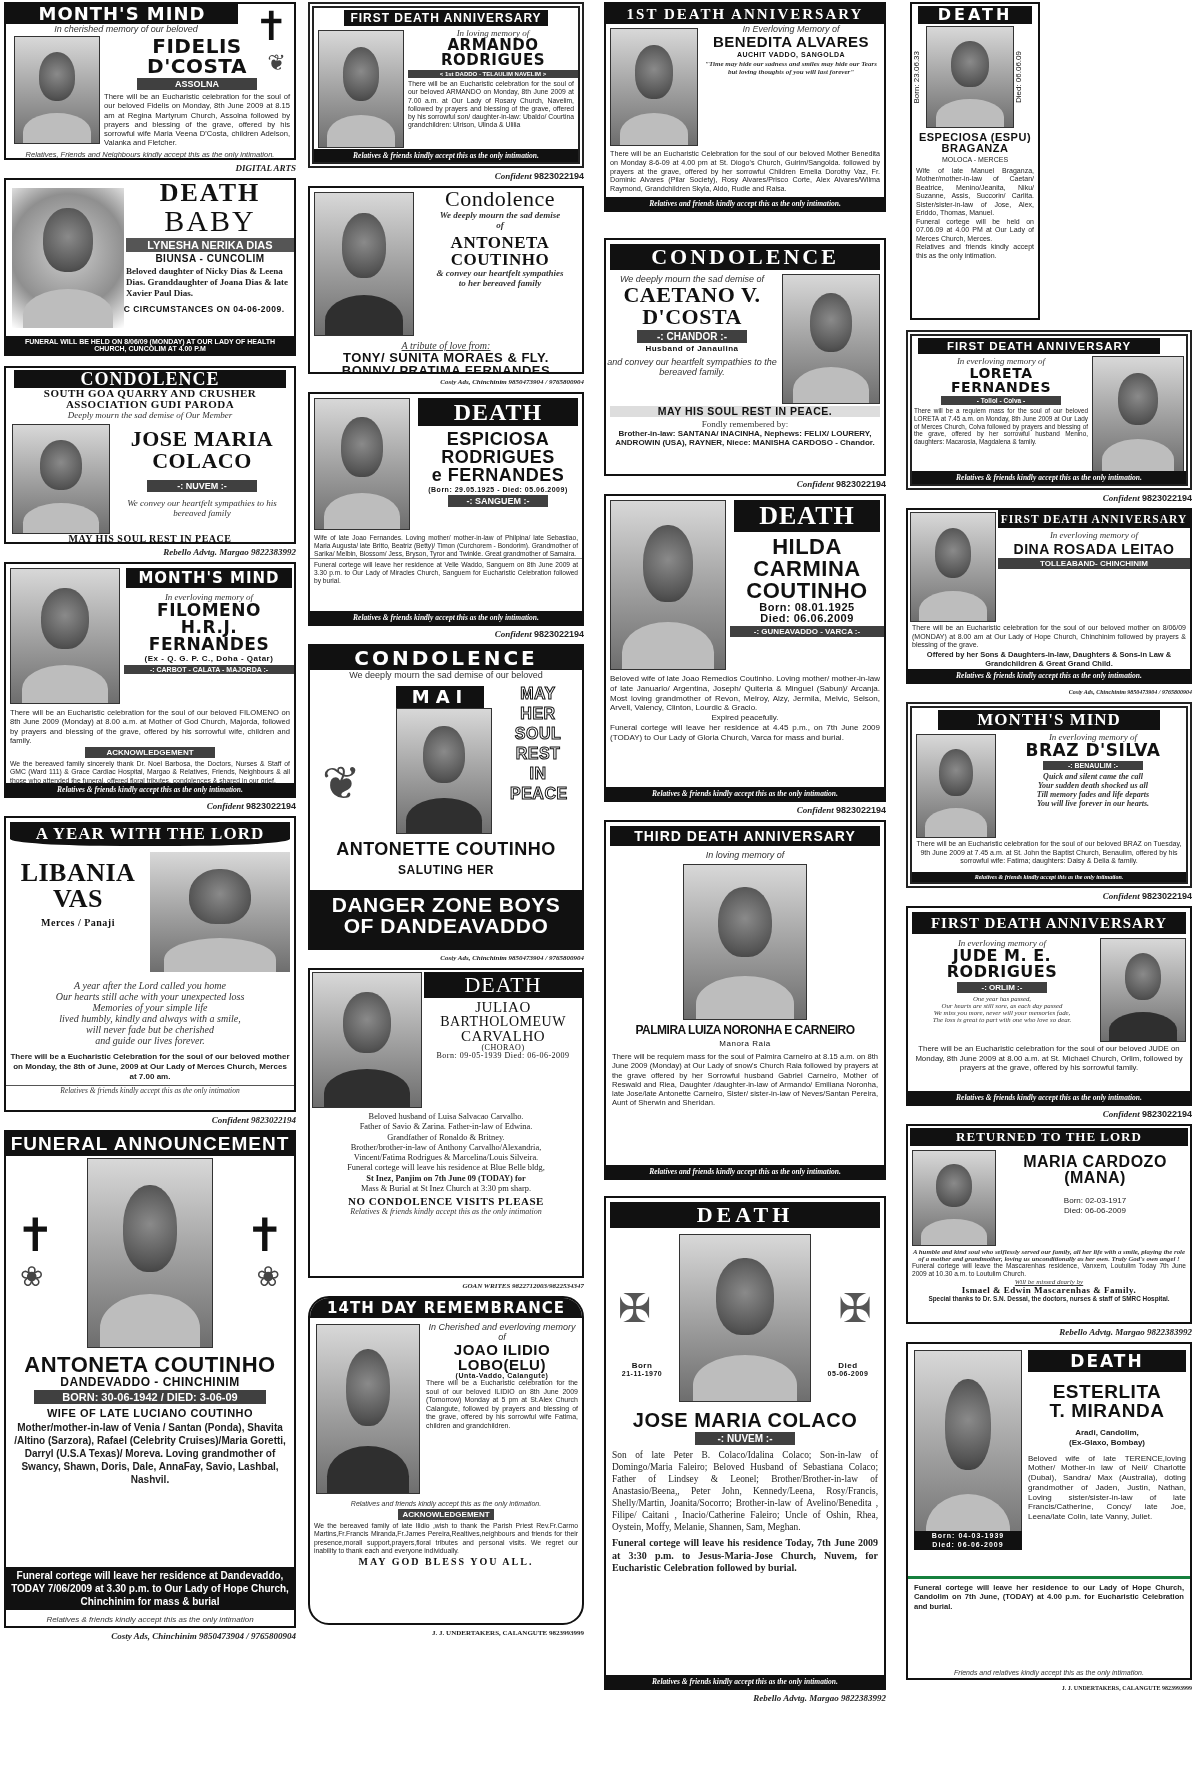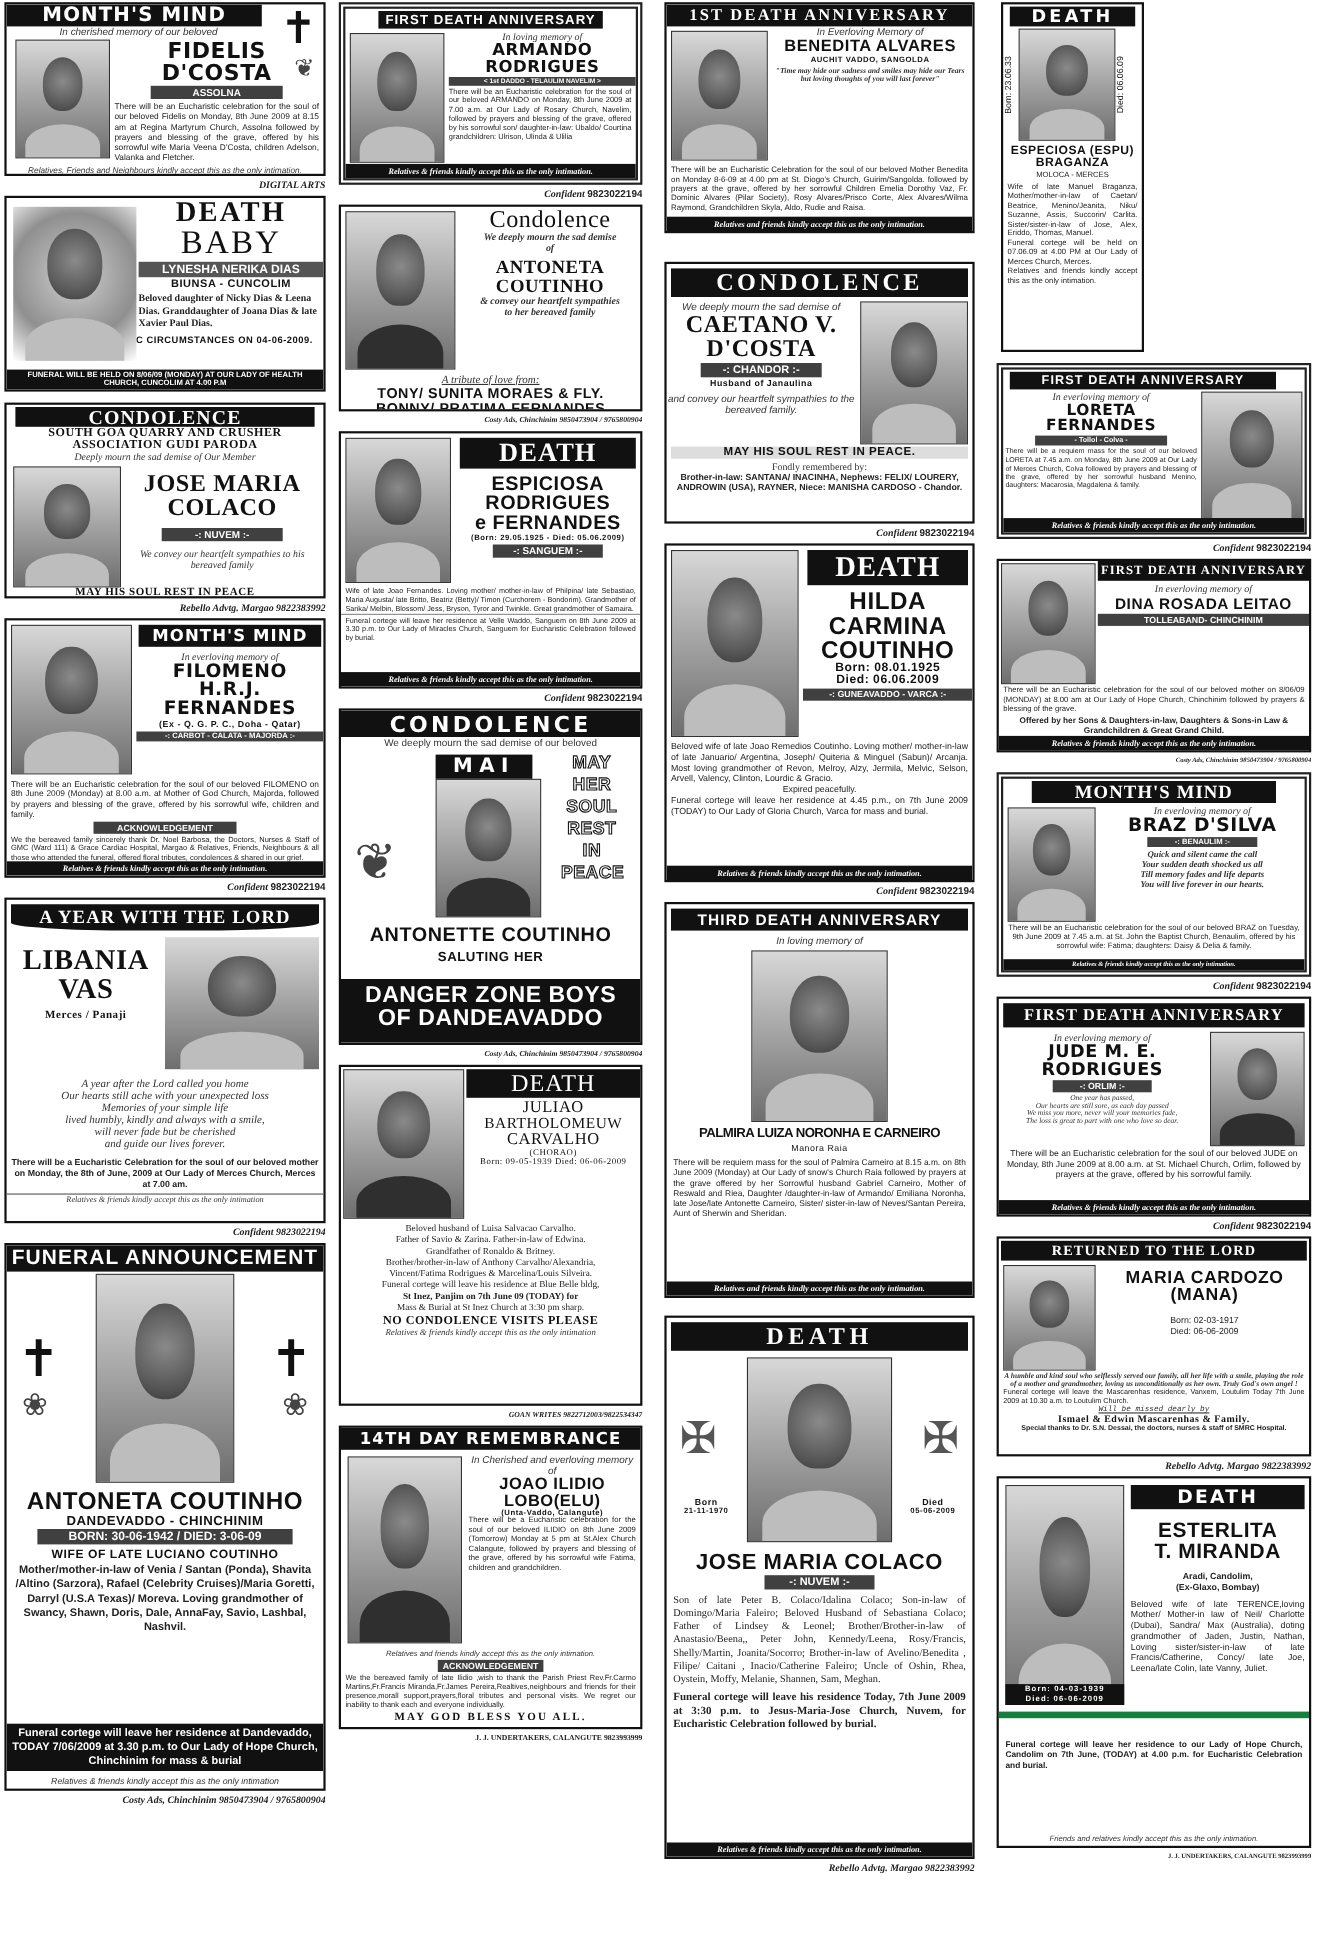--- a/index.html
+++ b/index.html
@@ -248,21 +248,21 @@
       <div class="body-c serif" style="font-size:8.4px;">Vincent/Fatima Rodrigues &amp; Marcelina/Louis Silveira.</div>
       <div class="body-c serif" style="font-size:8.4px;">Funeral cortege will leave his residence at Blue Belle bldg,</div>
       <div class="body-c serif" style="font-size:8.4px;font-weight:bold;">St Inez, Panjim on 7th June 09 (TODAY) for</div>
       <div class="body-c serif" style="font-size:8.4px;">Mass &amp; Burial at St Inez Church at 3:30 pm sharp.</div>
     </div>
     <div class="name serif" style="font-size:11px;">NO CONDOLENCE VISITS PLEASE</div>
     <div class="sub serif" style="font-size:8px;">Relatives &amp; friends kindly accept this as the only intimation</div>
   </div>
   <div class="credit" style="font-size:7px;">GOAN WRITES 9822712003/9822534347</div>
 
-  <div class="ad" style="height:276px;">
+  <div class="ad" style="height:329px;border-radius:21px;">
     <div class="banner mono" style="font-size:15px;height:20px;line-height:20px;">14TH DAY REMEMBRANCE</div>
     <div class="row">
       <div class="photo dark" style="width:104px;height:170px;margin:6px;"></div>
       <div style="flex:1;padding-right:4px;">
         <div class="sub" style="margin-top:4px;">In Cherished and everloving memory of</div>
         <div class="name" style="font-size:15px;">JOAO ILIDIO</div>
         <div class="name" style="font-size:15px;">LOBO(ELU)</div>
         <div class="name" style="font-size:7px;">(Unta-Vaddo, Calangute)</div>
         <div class="body" style="font-size:7px;">There will be a Eucharistic celebration for the soul of our beloved ILIDIO on 8th June 2009 (Tomorrow) Monday at 5 pm at St.Alex Church Calangute, followed by prayers and blessing of the grave, offered by his sorrowful wife Fatima, children and grandchildren.</div>
       </div>
@@ -464,21 +464,21 @@
       <div class="photo" style="width:84px;height:96px;margin:2px 4px;"></div>
       <div style="flex:1;">
         <div class="name" style="font-size:16px;margin-top:6px;">MARIA CARDOZO</div>
         <div class="name" style="font-size:16px;">(MANA)</div>
         <div class="body-c" style="font-size:8px;margin-top:10px;">Born: 02-03-1917</div>
         <div class="body-c" style="font-size:8px;">Died: 06-06-2009</div>
       </div>
     </div>
     <div class="sub serif" style="font-size:6.8px;font-weight:bold;padding:0 4px;">A humble and kind soul who selflessly served our family, all her life with a smile, playing the role of a mother and grandmother, loving us unconditionally as her own. Truly God's own angel !</div>
     <div class="body" style="font-size:6.6px;padding:0 4px;">Funeral cortege will leave the Mascarenhas residence, Vanxem, Loutulim Today 7th June 2009 at 10.30 a.m. to Loutulim Church.</div>
-    <div class="sub serif" style="font-size:7px;text-decoration:underline;font-family:Liberation Mono, monospace;">Will be missed dearly by</div>
+    <div class="sub serif" style="font-size:7px;text-decoration:underline;">Will be missed dearly by</div>
     <div class="name serif" style="font-size:9px;">Ismael &amp; Edwin Mascarenhas &amp; Family.</div>
     <div class="body-c" style="font-size:6.4px;font-weight:bold;">Special thanks to Dr. S.N. Dessai, the doctors, nurses &amp; staff of SMRC Hospital.</div>
   </div>
   <div class="credit">Rebello Advtg. Margao 9822383992</div>
 
   <div class="ad" style="height:338px;">
     <div class="row">
       <div style="width:108px;margin:6px;position:relative;">
         <div class="photo" style="width:108px;height:200px;"></div>
         <div class="banner" style="position:absolute;bottom:0;left:0;right:0;font-size:7px;padding:1px;white-space:normal;line-height:1.2;">
@@ -488,17 +488,17 @@
       </div>
       <div style="flex:1;padding-right:4px;">
         <div class="banner mono" style="font-size:17px;height:22px;line-height:22px;margin-top:6px;letter-spacing:2px;">DEATH</div>
         <div class="name" style="font-size:19px;margin-top:10px;">ESTERLITA</div>
         <div class="name" style="font-size:19px;">T. MIRANDA</div>
         <div class="body-c" style="font-size:8px;margin-top:8px;font-weight:bold;">Aradi, Candolim,</div>
         <div class="body-c" style="font-size:8px;font-weight:bold;">(Ex-Glaxo, Bombay)</div>
         <div class="body" style="font-size:8px;margin-top:6px;">Beloved wife of late TERENCE,loving Mother/ Mother-in law of Neil/ Charlotte (Dubai), Sandra/ Max (Australia), doting grandmother of Jaden, Justin, Nathan, Loving sister/sister-in-law of late Francis/Catherine, Concy/ late Joe, Leena/late Colin, late Vanny, Juliet.</div>
       </div>
     </div>
-    <div class="body" style="font-size:7.6px;font-weight:bold;padding:19px 6px;border-top:6px solid #15803d;">Funeral cortege will leave her residence to our Lady of Hope Church, Candolim on 7th June, (TODAY) at 4.00 p.m. for Eucharistic Celebration and burial.</div>
+    <div class="body" style="font-size:7.6px;font-weight:bold;padding:4px 6px;border-top:3px solid #15803d;margin-top:20px;">Funeral cortege will leave her residence to our Lady of Hope Church, Candolim on 7th June, (TODAY) at 4.00 p.m. for Eucharistic Celebration and burial.</div>
     <div class="sub" style="font-size:7px;position:absolute;left:0;right:0;bottom:2px;">Friends and relatives kindly accept this as the only intimation.</div>
   </div>
   <div class="credit" style="font-size:6px;font-style:normal;">J. J. UNDERTAKERS, CALANGUTE 9823993999</div>
 </div>
 
 </body></html>

